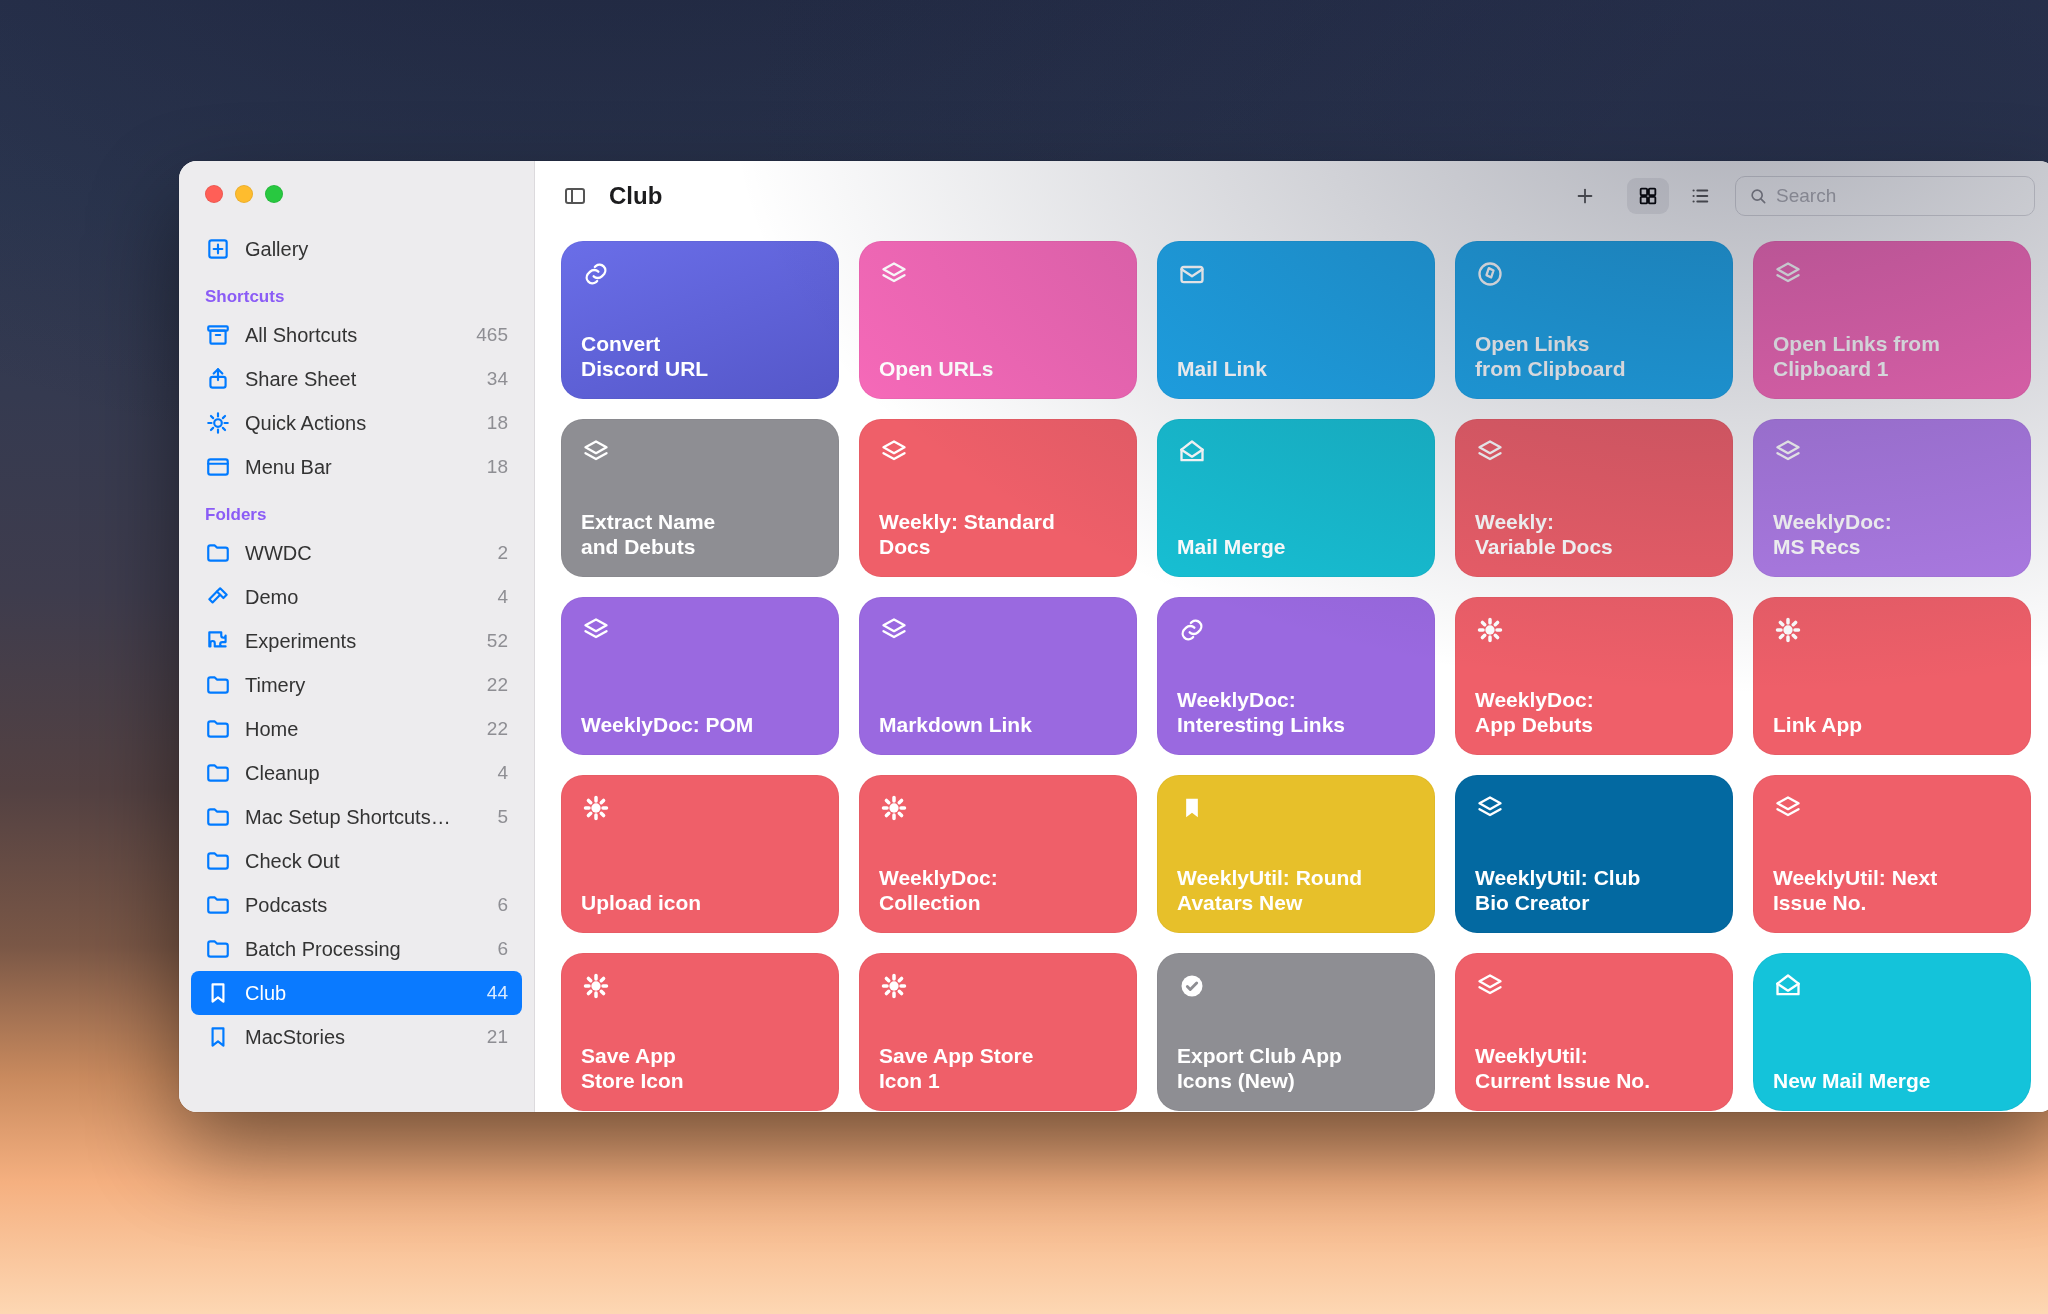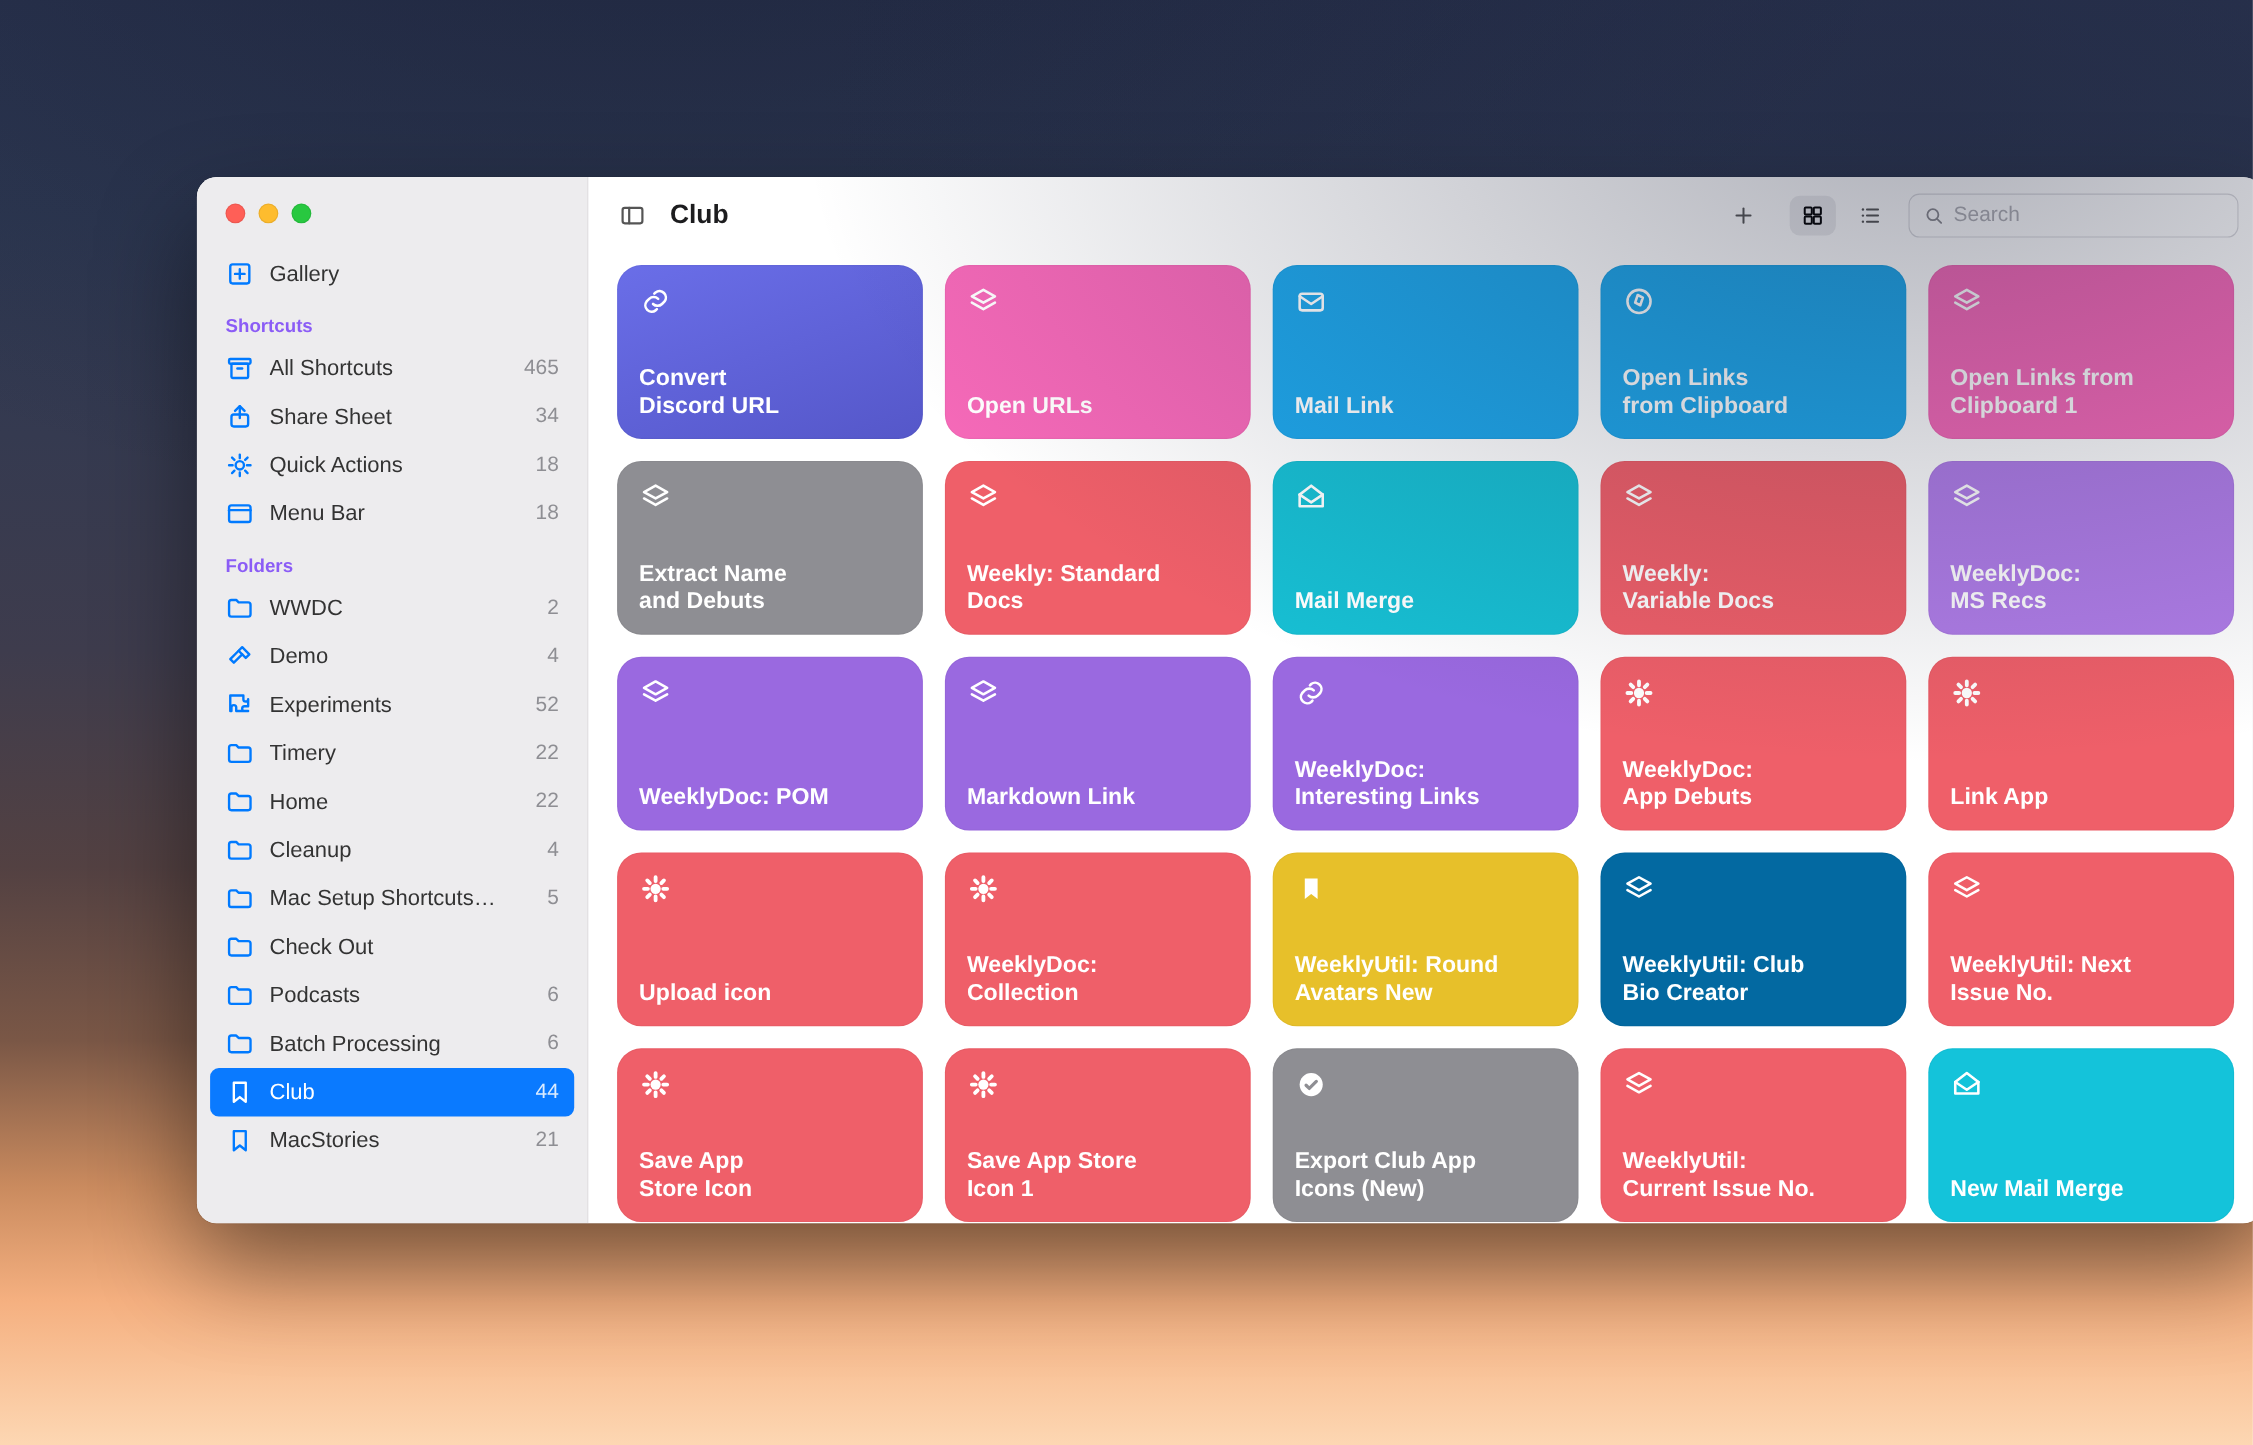--- a/index.html
+++ b/index.html
@@ -157,21 +157,21 @@
     white-space: pre-line;
   }
 
   
   .c-indigo   { background: linear-gradient(160deg,#6a6ee8,#5557c9); }
   .c-pink     { background: #f569b8; }
   .c-blue     { background: #1ea7eb; }
   .c-gray     { background: #8e8e93; }
   .c-red      { background: #ef5f69; }
   .c-teal     { background: #17bfd3; }
-  .c-cyan     { background: #14c3da; }
+  .c-cyan     { background: #14c3da; border-radius: 30px; }
   .c-purplel  { background: #b07de8; }
   .c-purple   { background: #9a69e0; }
   .c-yellow   { background: #e7c02a; gap: 20px; }
   .c-green    { background: #0369a1; }
 
   
   svg { stroke: currentColor; fill: none; stroke-width: 2; stroke-linecap: round; stroke-linejoin: round; }
 </style>
 </head>
 <body>

